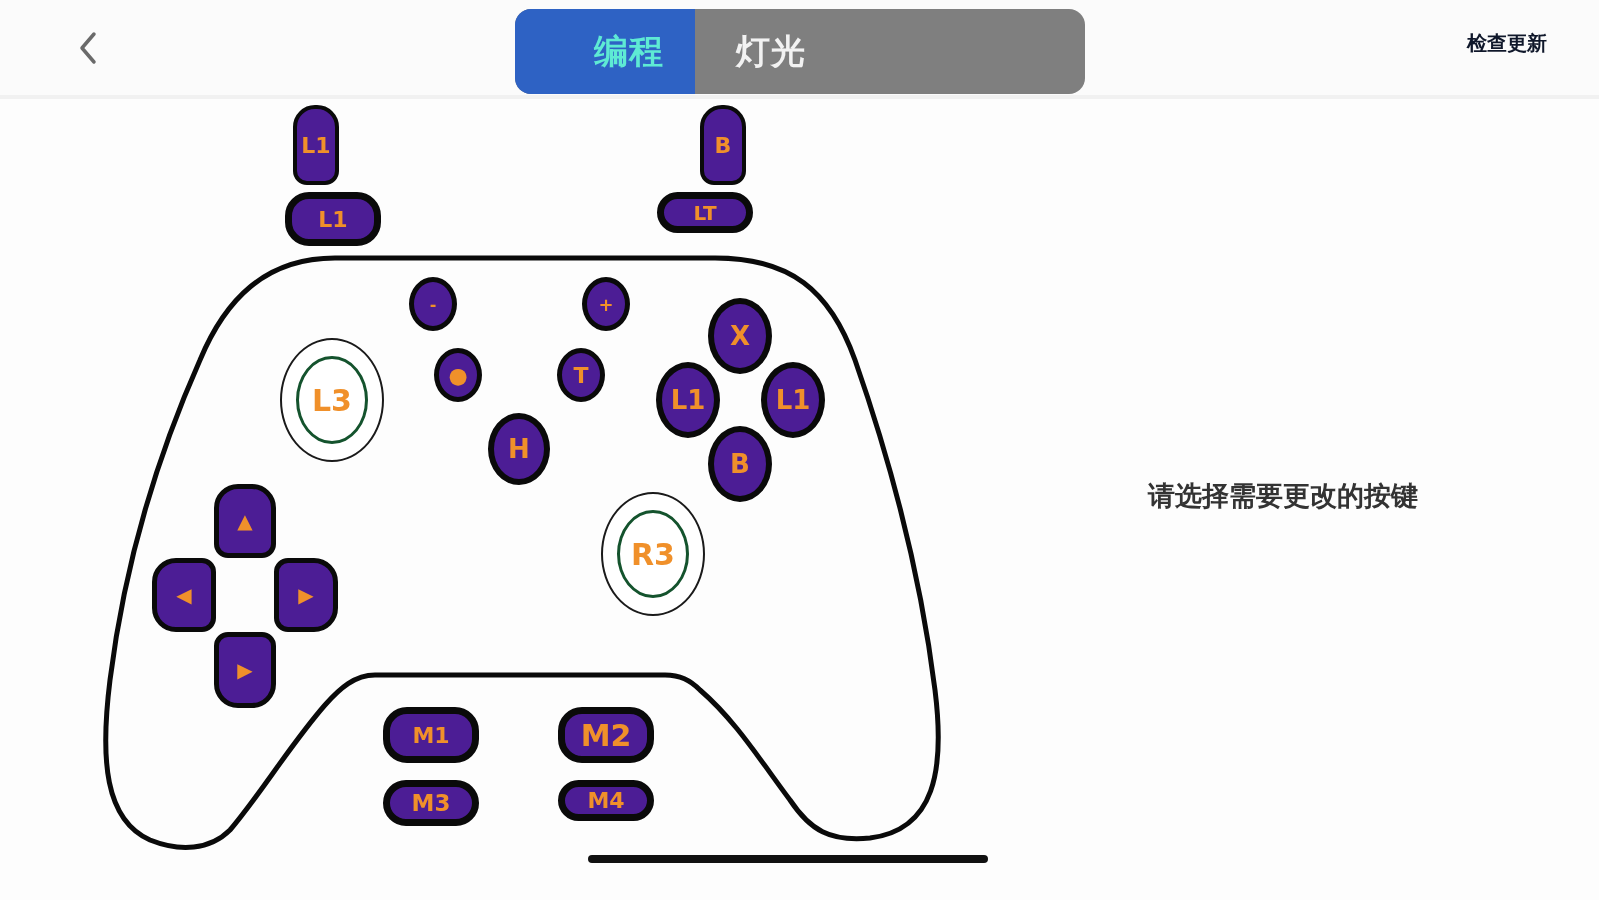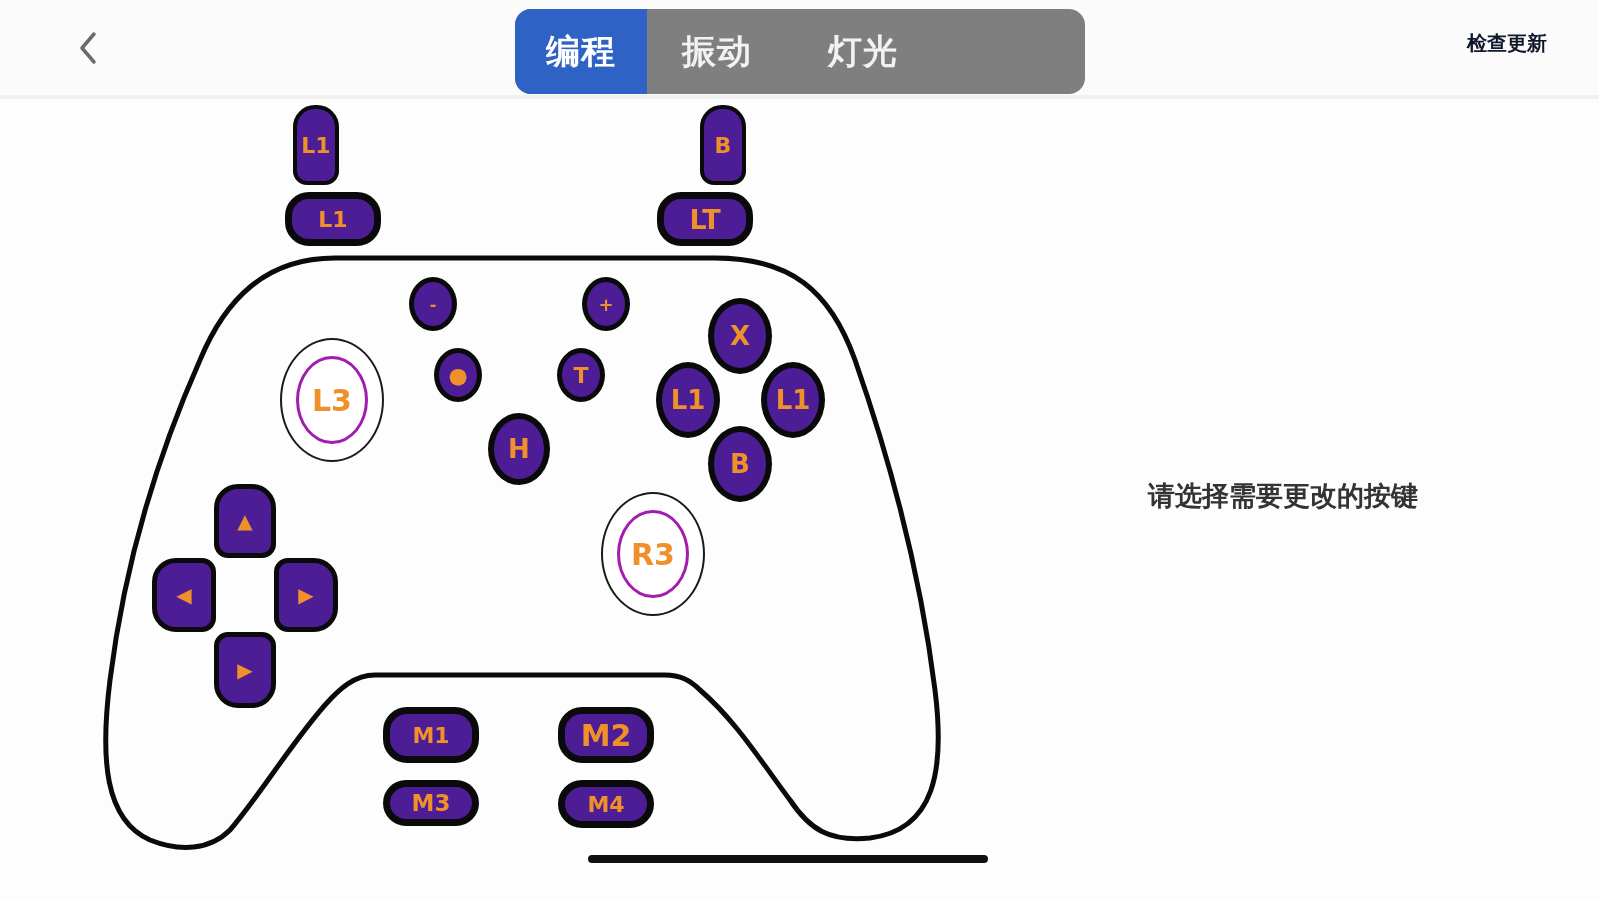--- a/index.html
+++ b/index.html
@@ -19,21 +19,21 @@
   }
   .seg {
     position: absolute; left: 515px; top: 9px; width: 570px; height: 85px;
     border-radius: 16px; overflow: hidden; display: flex;
     background: #7f7f7f;
   }
   .seg .tab {
     flex: 0 0 auto; height: 100%; display: flex; align-items: center; justify-content: center;
     color: #f2f2f2; font-size: 34px; font-weight: bold; cursor: pointer; letter-spacing: 1px;
   }
-  .seg .tab.active { background: #2e62c4; color: #ffffff; }
+  .seg .tab.active { background: #2e62c4; color: #5eead4; padding-left: 48px; }
   .check-update {
     position: absolute; right: 52px; top: 30px; font-size: 20px; color: #0f172a;
     font-weight: bold; cursor: pointer;
   }
   .hint {
     position: absolute; left: 1148px; top: 478px; font-size: 27px; color: #333;
     font-weight: bold; letter-spacing: 0px;
   }
   svg.controller { position: absolute; left: 0; top: 0; }
   .btn {
@@ -44,41 +44,40 @@
   .round { border: 5px solid #0a0a0a; border-radius: 50%; }
   .pill { border: 7px solid #0a0a0a; border-radius: 24px; }
   .bump { border: 4px solid #0a0a0a; border-radius: 22px 22px 14px 14px; }
   .dpad { border: 5px solid #0a0a0a; border-radius: 16px; }
   .stick {
     position: absolute; box-sizing: border-box; border-radius: 50%;
     border: 2px solid #1a1a1a; background: #fff; cursor: pointer;
   }
   .stick .inner {
     position: absolute; box-sizing: border-box; border-radius: 50%;
-    border: 3px solid #a21caf; display: flex; align-items: center; justify-content: center;
+    border: 3px solid #14532d; display: flex; align-items: center; justify-content: center;
     color: #f0902a; font-weight: bold; font-size: 30px;
   }
   .home-indicator {
     position: absolute; left: 588px; top: 855px; width: 400px; height: 8px;
     border-radius: 4px; background: #111;
   }
 </style>
 </head>
 <body>
 
 <div class="header">
   <div class="back">
     <svg width="40" height="40" viewBox="0 0 40 40">
       <polyline points="26,6 14,20 26,34" fill="none" stroke="#6a6a6a" stroke-width="3.5" stroke-linecap="round" stroke-linejoin="round"></polyline>
     </svg>
   </div>
 
   <div class="seg">
     <div class="tab active" style="width:132px">编程</div>
-    <div class="tab" style="width:140px">振动</div>
     <div class="tab" style="width:152px">灯光</div>
   </div>
 
   <div class="check-update">检查更新</div>
 </div>
 
 <svg class="controller" width="1000" height="900" viewBox="0 0 1000 900">
   <path d="M 335 258
            L 715 258
            C 790 258, 830 290, 855 360
@@ -92,21 +91,21 @@
            C 290 745, 260 795, 230 830
            C 210 850, 180 852, 150 840
            C 105 820, 100 760, 110 680
            C 125 560, 160 450, 200 360
            C 225 300, 265 258, 335 258 Z" fill="none" stroke="#0a0a0a" stroke-width="5"></path>
 </svg>
 
 <div class="btn bump" style="left:293px; top:105px; width:46px; height:80px; font-size:22px;">L1</div>
 <div class="btn pill" style="left:285px; top:192px; width:96px; height:54px; font-size:22px;">L1</div>
 <div class="btn bump" style="left:700px; top:105px; width:46px; height:80px; font-size:22px;">B</div>
-<div class="btn pill" style="left:657px; top:192px; width:96px; height:54px; font-size:27px;">LT</div>
+<div class="btn pill" style="left:657px; top:192px; width:96px; height:41px; font-size:20px;">LT</div>
 
 <div class="btn round" style="left:409px; top:277px; width:48px; height:54px; font-size:16px;">-</div>
 <div class="btn round" style="left:582px; top:277px; width:48px; height:54px; font-size:18px;">+</div>
 <div class="btn round" style="left:434px; top:348px; width:48px; height:54px; font-size:22px;">●</div>
 <div class="btn round" style="left:557px; top:348px; width:48px; height:54px; font-size:22px;">T</div>
 <div class="btn round" style="left:488px; top:413px; width:62px; height:72px; font-size:26px; border-width:6px;">H</div>
 
 <div class="stick" style="left:280px; top:338px; width:104px; height:124px;">
   <div class="inner" style="left:14px; top:16px; width:72px; height:88px;">L3</div>
 </div>
@@ -129,17 +128,17 @@
 <div class="btn dpad" style="left:274px; top:558px; width:64px; height:74px; font-size:20px; border-radius:14px 24px 24px 14px;">
   <span>▶</span>
 </div>
 <div class="btn dpad" style="left:214px; top:632px; width:62px; height:76px; font-size:20px; border-radius:14px 14px 24px 24px;">
   <span>▶</span>
 </div>
 
 <div class="btn pill" style="left:383px; top:707px; width:96px; height:56px; font-size:22px;">M1</div>
 <div class="btn pill" style="left:558px; top:707px; width:96px; height:56px; font-size:30px;">M2</div>
 <div class="btn pill" style="left:383px; top:780px; width:96px; height:46px; font-size:23px;">M3</div>
-<div class="btn pill" style="left:558px; top:780px; width:96px; height:48px; font-size:22px;">M4</div>
+<div class="btn pill" style="left:558px; top:780px; width:96px; height:41px; font-size:22px;">M4</div>
 
 <div class="hint">请选择需要更改的按键</div>
 
 <div class="home-indicator"></div>
 
 </body></html>

